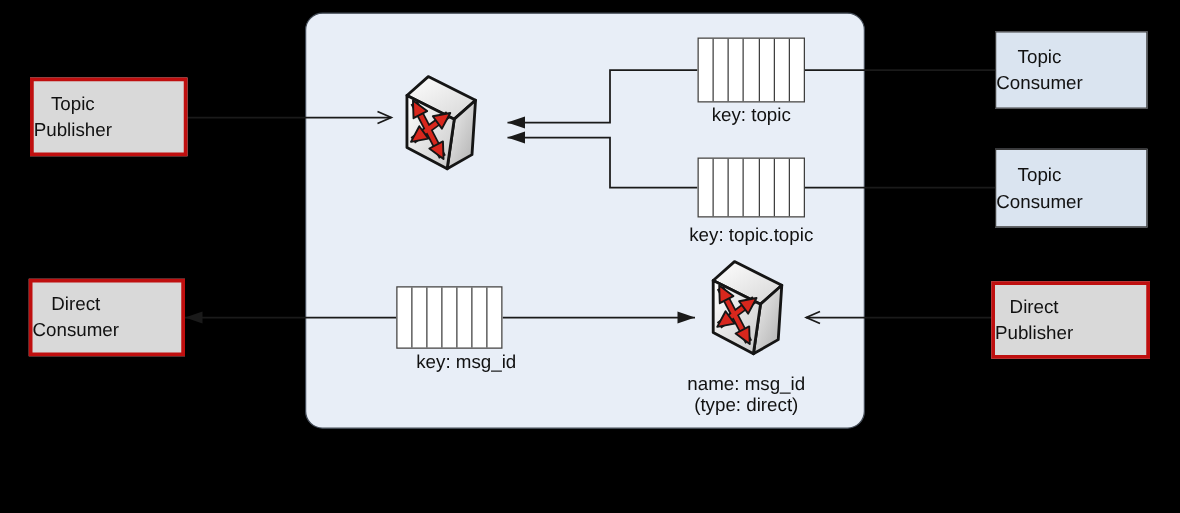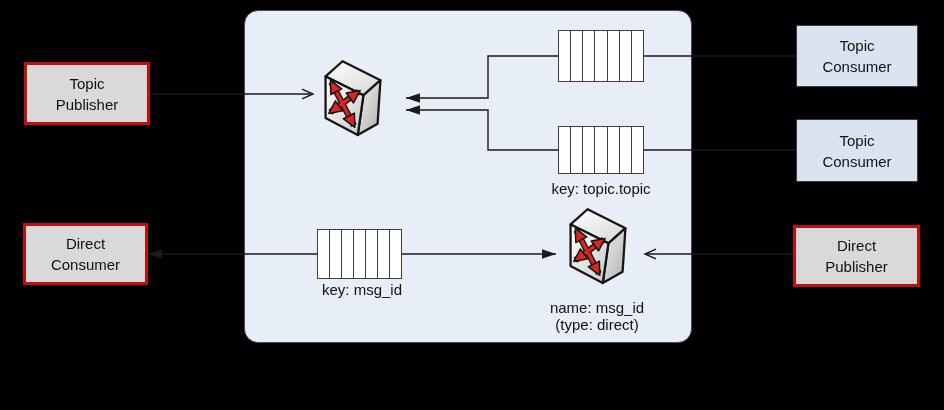--- a/index.html
+++ b/index.html
@@ -10,21 +10,21 @@
   
   .broker{
     position:absolute;left:244px;top:10px;width:448px;height:333px;
     background:#e8eef7;border:1px solid #444c57;border-radius:14px;
     box-sizing:border-box;
   }
   
   svg.edges{position:absolute;left:0;top:0;width:944px;height:410px;}
   
   .node{
-    position:absolute;display:flex;align-items:center;justify-content:center;
+    position:absolute;display:flex;align-items:center;justify-content:flex-start;
     text-align:center;font-size:15px;line-height:21px;box-sizing:border-box;
   }
   .node .node-label{white-space:pre-line;}
   .red-box{background:#d9d9d9;border:3px solid #bf0f0f;}
   .plain-box{background:#dae4f0;border:1.5px solid #3c3c3c;}
   
   .queue{
     position:absolute;display:flex;background:#fff;
     border:1.5px solid #3f3f3f;box-sizing:border-box;
   }
@@ -109,20 +109,21 @@
 
   <div class="queue" style="left:558px;top:30px;width:86px;height:52px">
     <i class="cell"></i>
       <i class="cell"></i>
       <i class="cell"></i>
       <i class="cell"></i>
       <i class="cell"></i>
       <i class="cell"></i>
       <i class="cell"></i>
   </div>
+  <div class="dlabel" style="left:531px;top:84px;width:140px">key: topic</div>
 
   <div class="queue" style="left:558px;top:126px;width:86px;height:48px">
     <i class="cell"></i>
       <i class="cell"></i>
       <i class="cell"></i>
       <i class="cell"></i>
       <i class="cell"></i>
       <i class="cell"></i>
       <i class="cell"></i>
   </div>
@@ -130,21 +131,21 @@
 
   <div class="queue" style="left:317px;top:229px;width:85px;height:50px">
     <i class="cell"></i>
       <i class="cell"></i>
       <i class="cell"></i>
       <i class="cell"></i>
       <i class="cell"></i>
       <i class="cell"></i>
       <i class="cell"></i>
   </div>
-  <div class="dlabel" style="left:292px;top:281px;width:140px">key: msg_id</div>
+  <div class="dlabel" style="left:303px;top:281px;width:140px">key: msg_id</div>
 
   <svg class="exchange" viewBox="0 0 74 92" style="left:318px;top:56px;width:70px;height:90px">
     <polygon points="8,20 26,4 66,24 48,40" fill="url(#gTop)" stroke="#151515" stroke-width="2.4" stroke-linejoin="round"></polygon>
     <polygon points="48,40 66,24 63,70 42,82" fill="url(#gSide)" stroke="#151515" stroke-width="2.4" stroke-linejoin="round"></polygon>
     <polygon points="8,20 48,40 42,82 8,64" fill="url(#gFront)" stroke="#151515" stroke-width="2.4" stroke-linejoin="round"></polygon>
     <path d="M14,26 L38,72" stroke="#151515" stroke-width="6.5" fill="none"></path>
     <path d="M13,58 L43,36" stroke="#151515" stroke-width="6.5" fill="none"></path>
     <path d="M14,26 L38,72" stroke="#d8271d" stroke-width="3.6" fill="none" marker-start="url(#redhead)" marker-end="url(#redhead)"></path>
     <path d="M13,58 L43,36" stroke="#d8271d" stroke-width="3.6" fill="none" marker-start="url(#redhead)" marker-end="url(#redhead)"></path>
   </svg>

